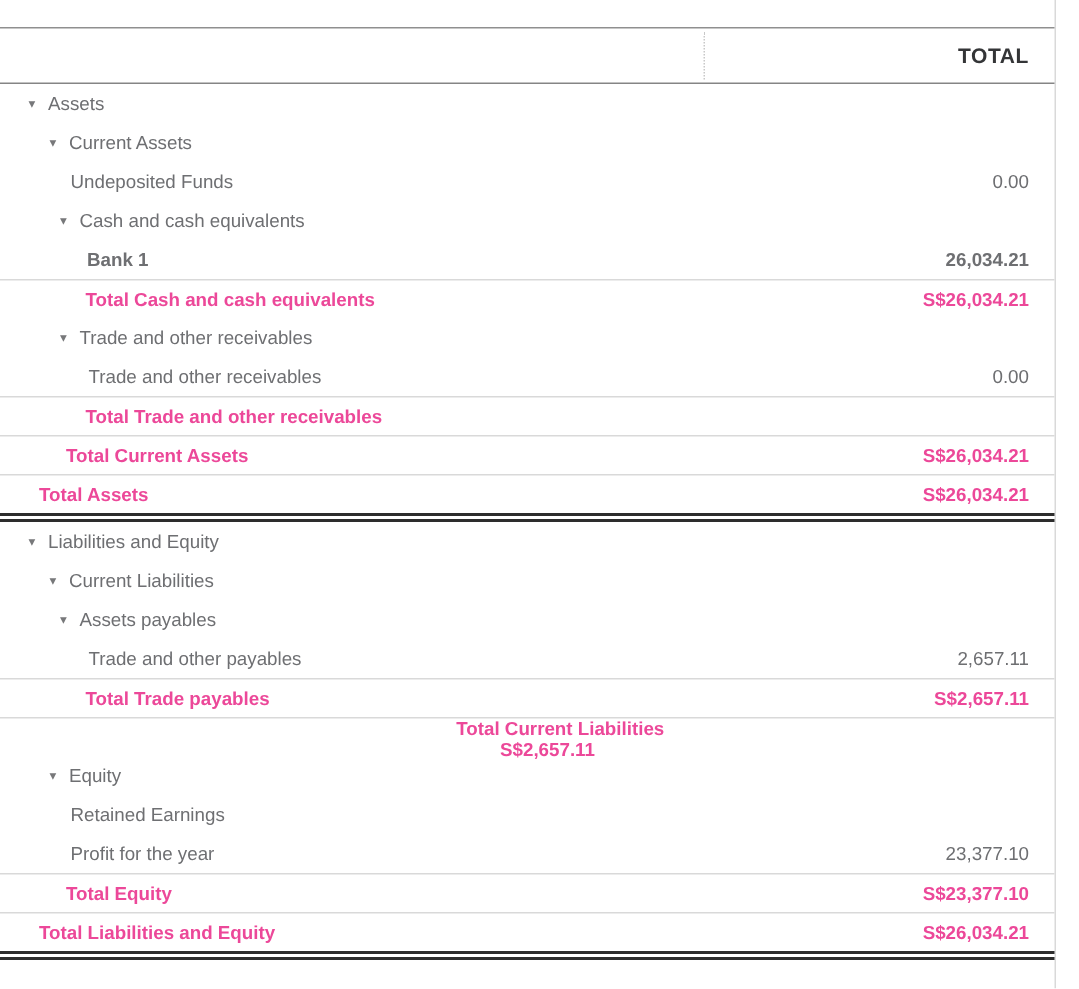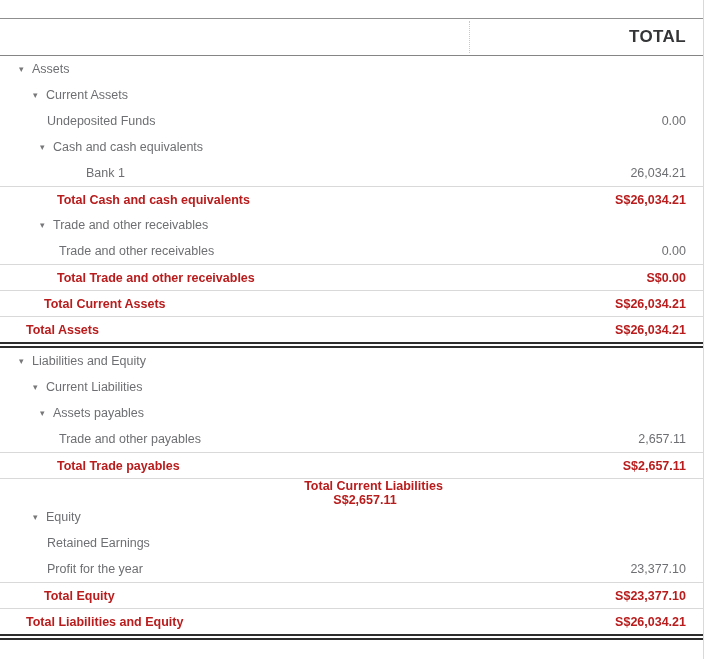--- a/index.html
+++ b/index.html
@@ -31,21 +31,21 @@
     justify-content: flex-end;
     padding-right: 17px;
   }
   .header-col-divider {
     position: absolute;
     left: 469px; top: 2px; bottom: 2px;
     width: 0;
     border-left: 1px dotted #c8c8c8;
   }
   .total-col-header {
-    font-size: 17px;
+    font-size: 14px;
     font-weight: 700;
     color: #343537;
     letter-spacing: 0.4px;
   }
   .rows { width: 703px; }
   .row {
     height: 26px;
     display: flex;
     align-items: center;
     font-size: 12.5px;
@@ -61,21 +61,21 @@
     flex: 0 0 auto;
     cursor: pointer;
   }
   .row .label { white-space: nowrap; flex: 0 0 auto; }
   .row .value {
     flex: 1 1 auto;
     text-align: right;
     padding-right: 17px;
     white-space: nowrap;
   }
-  .row.total { font-weight: 700; color: #b91c1c; }
+  .row.total { font-weight: 700; color: #ec4899; }
   .double-rule {
     height: 6px;
     border-top: 2px solid #2d2d2d;
     border-bottom: 2px solid #2d2d2d;
     width: 703px;
   }
 </style>
 </head>
 <body>
 
@@ -99,40 +99,39 @@
       </div>
       <div class="row" style="padding-left: 47px;">
         <span class="label">Undeposited Funds</span>
         <span class="value">0.00</span>
       </div>
       <div class="row" style="padding-left: 40px;">
         <span class="arrow">▾</span>
         <span class="label">Cash and cash equivalents</span>
         <span class="value"></span>
       </div>
-      <div class="row" style="padding-left: 86px;">
+      <div class="row" style="padding-left: 58px; font-weight: bold;">
         <span class="label">Bank 1</span>
         <span class="value">26,034.21</span>
       </div>
       <div class="row total rule-above" style="padding-left: 57px;">
         <span class="label">Total Cash and cash equivalents</span>
         <span class="value">S$26,034.21</span>
       </div>
       <div class="row" style="padding-left: 40px;">
         <span class="arrow">▾</span>
         <span class="label">Trade and other receivables</span>
         <span class="value"></span>
       </div>
       <div class="row" style="padding-left: 59px;">
         <span class="label">Trade and other receivables</span>
         <span class="value">0.00</span>
       </div>
       <div class="row total rule-above" style="padding-left: 57px;">
         <span class="label">Total Trade and other receivables</span>
-        <span class="value">S$0.00</span>
       </div>
       <div class="row total rule-above" style="padding-left: 44px;">
         <span class="label">Total Current Assets</span>
         <span class="value">S$26,034.21</span>
       </div>
       <div class="row total rule-above" style="padding-left: 26px;">
         <span class="label">Total Assets</span>
         <span class="value">S$26,034.21</span>
       </div>
       <div class="double-rule"></div>

